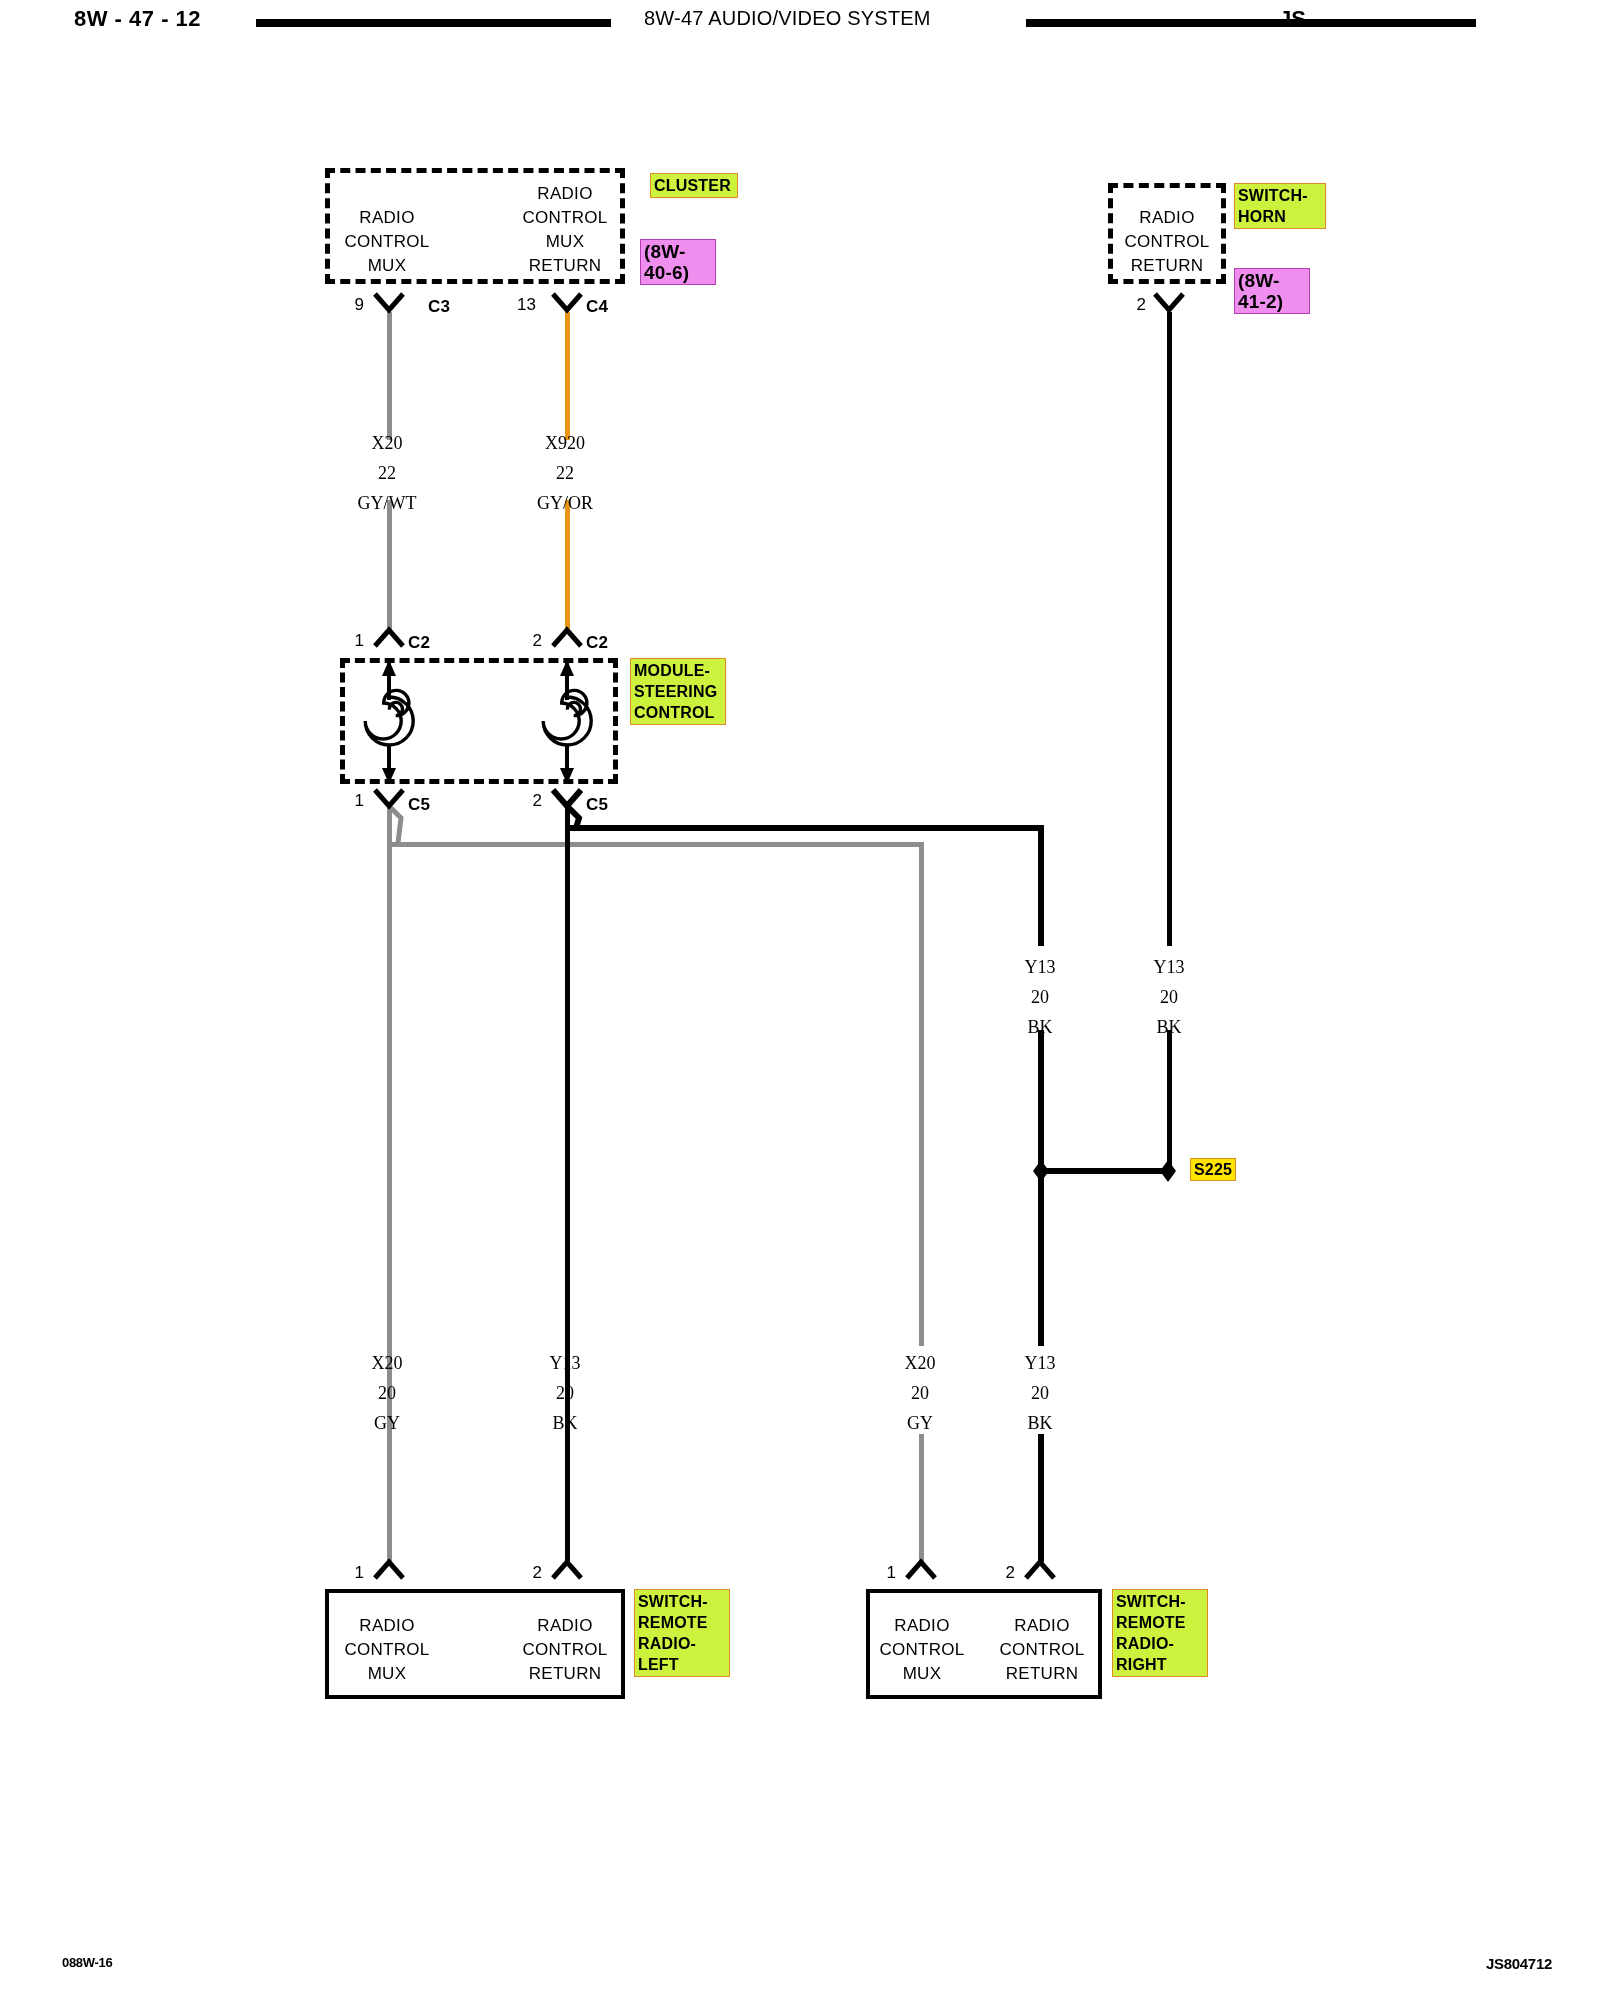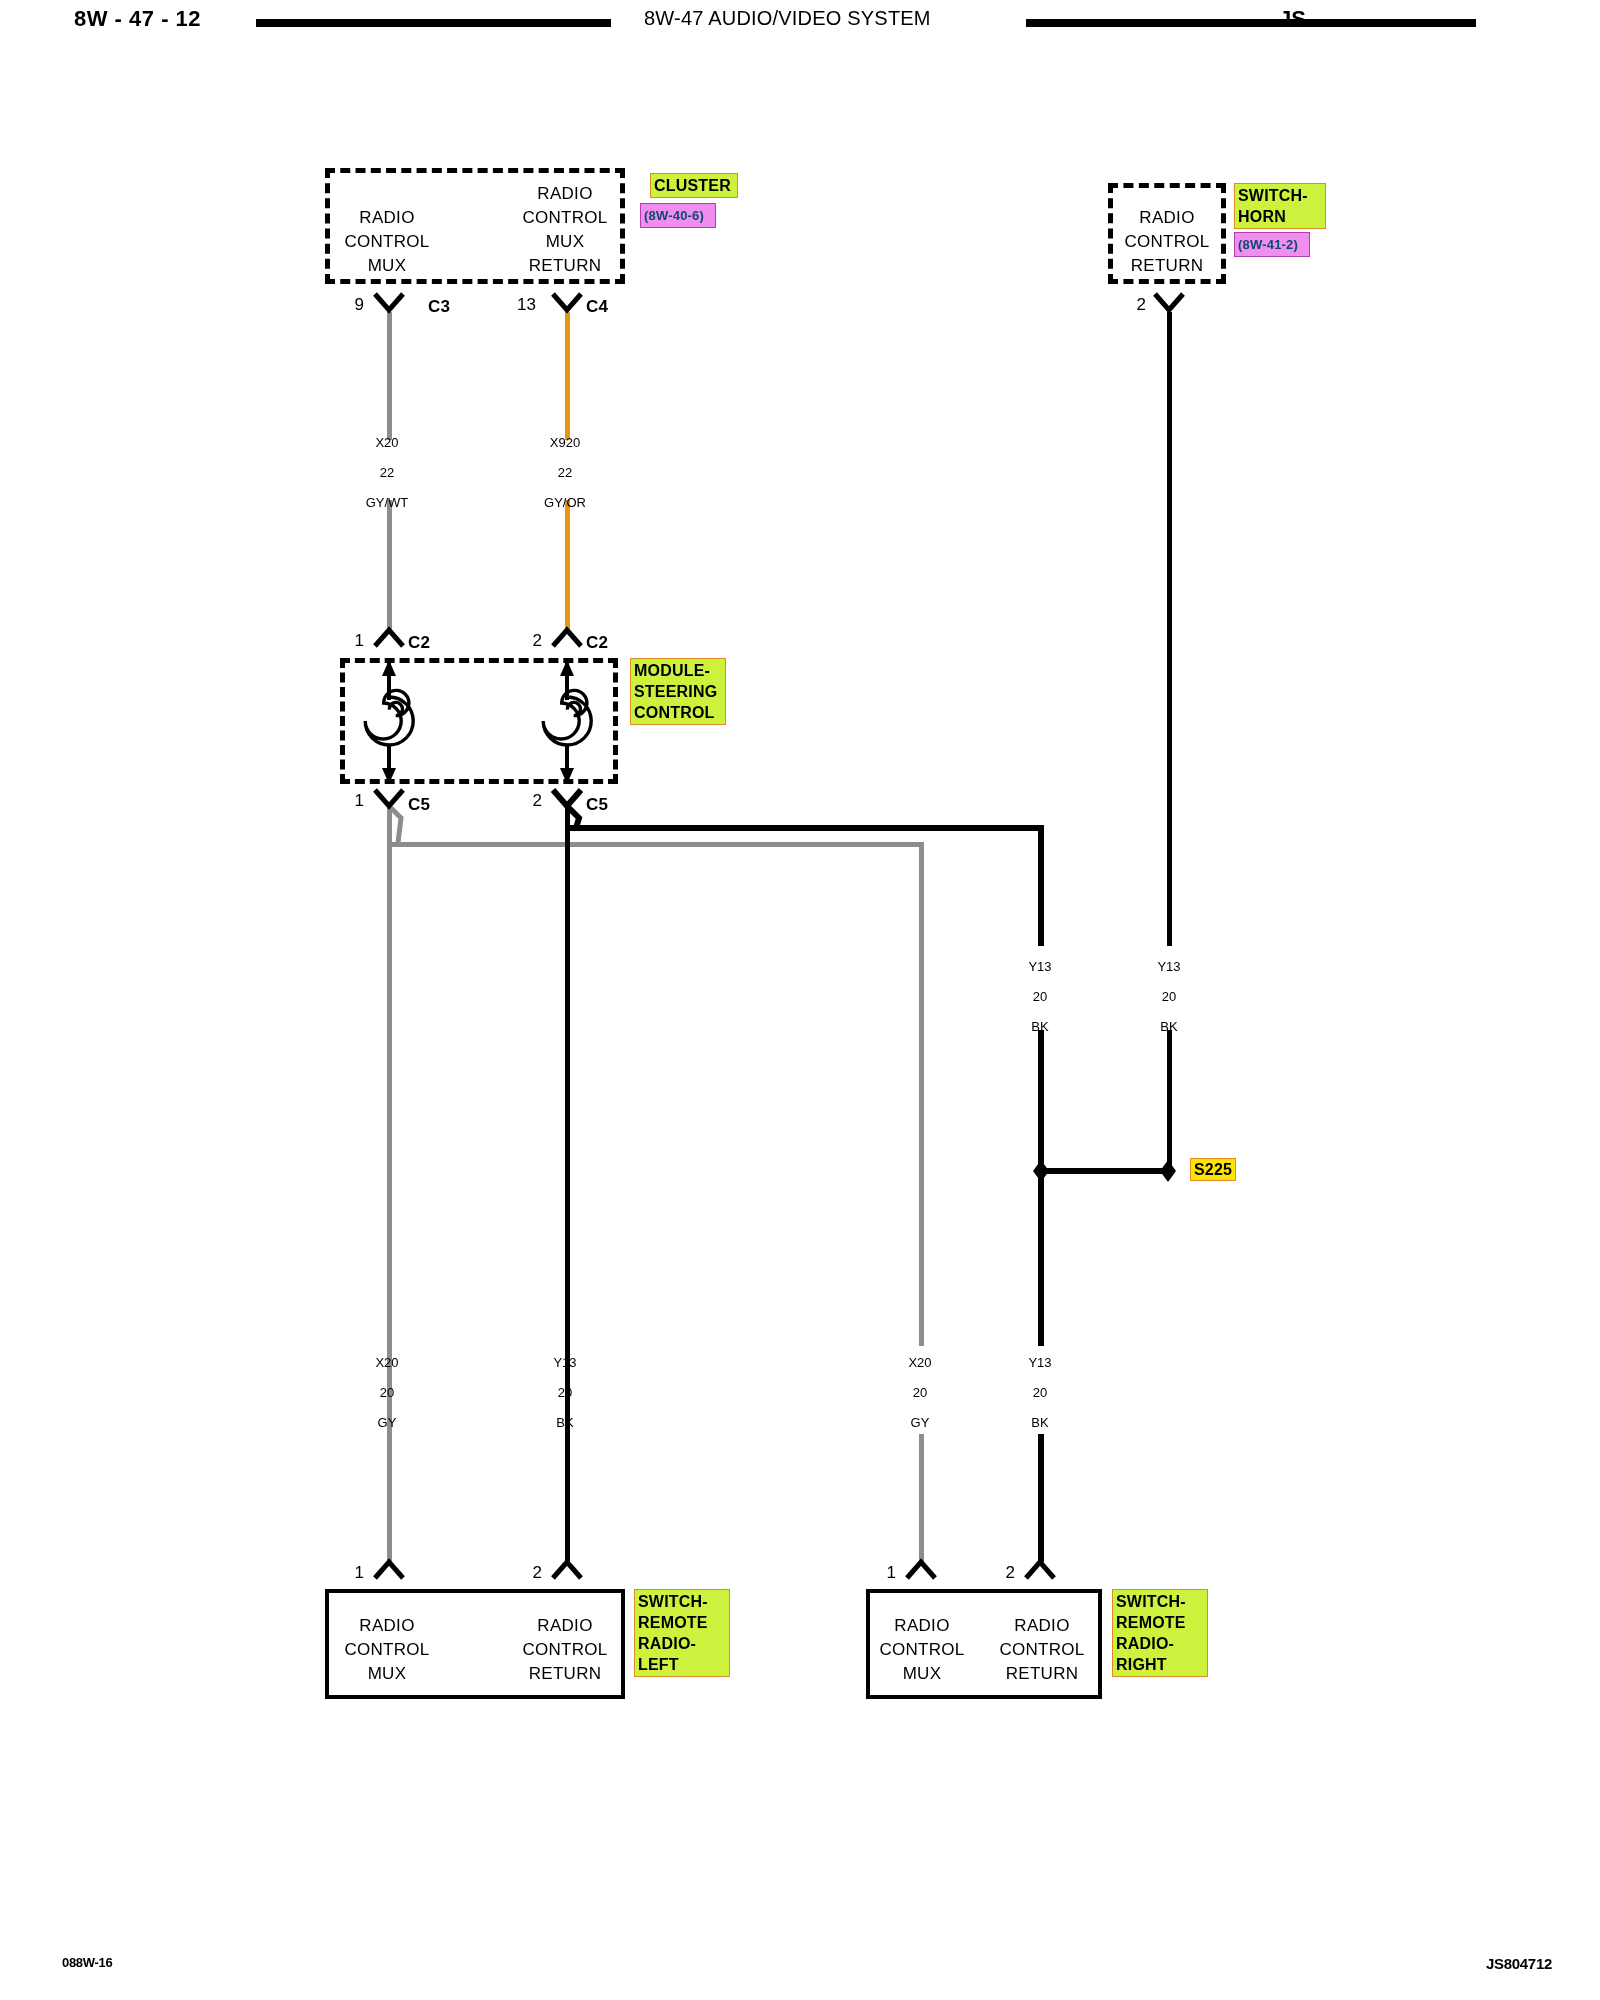--- a/index.html
+++ b/index.html
@@ -29,26 +29,26 @@
   .box{position:absolute;box-sizing:border-box;background:#fff;}
   .box.solid{border:4px solid #000;}
   .box.dashed{border:5px dashed #000;}
 
   .celltxt{position:absolute;text-align:center;font-size:17px;line-height:24px;
            letter-spacing:.3px;white-space:nowrap;}
 
   .pinnum{position:absolute;font-size:17px;text-align:right;}
   .conn-id{position:absolute;font-size:17px;font-weight:bold;letter-spacing:.2px;}
 
-  .wlabel{position:absolute;text-align:center;font-size:13px;line-height:30px;white-space:nowrap;}
+  .wlabel{position:absolute;text-align:center;font-size:18px;line-height:30px;white-space:nowrap;font-family:Liberation Serif, serif;}
 
   .tag{position:absolute;font-size:16px;font-weight:bold;line-height:21px;
        background:#ccf23e;color:#000;padding:1px 3px;box-sizing:border-box;
        border:1px solid #e08a24;letter-spacing:.2px;}
-  .tag.ref{background:#f08ef0;color:#0c4a6e;border:1px solid #b040b0;font-size:13px;}
+  .tag.ref{background:#f08ef0;color:#000000;border:1px solid #b040b0;font-size:19px;margin-top:36px;}
   .tag.splice{background:#ffe400;border:1px solid #e08a24;color:#000;font-size:16px;padding:0 3px;}
 
   svg.ov{position:absolute;left:0;top:0;width:1600px;height:2000px;overflow:visible;pointer-events:none;}
 </style>
 </head>
 <body>
 
 <div id="header">
   <div id="hdr-left">8W - 47 - 12</div>
   <div id="hdr-rule-1"></div>

